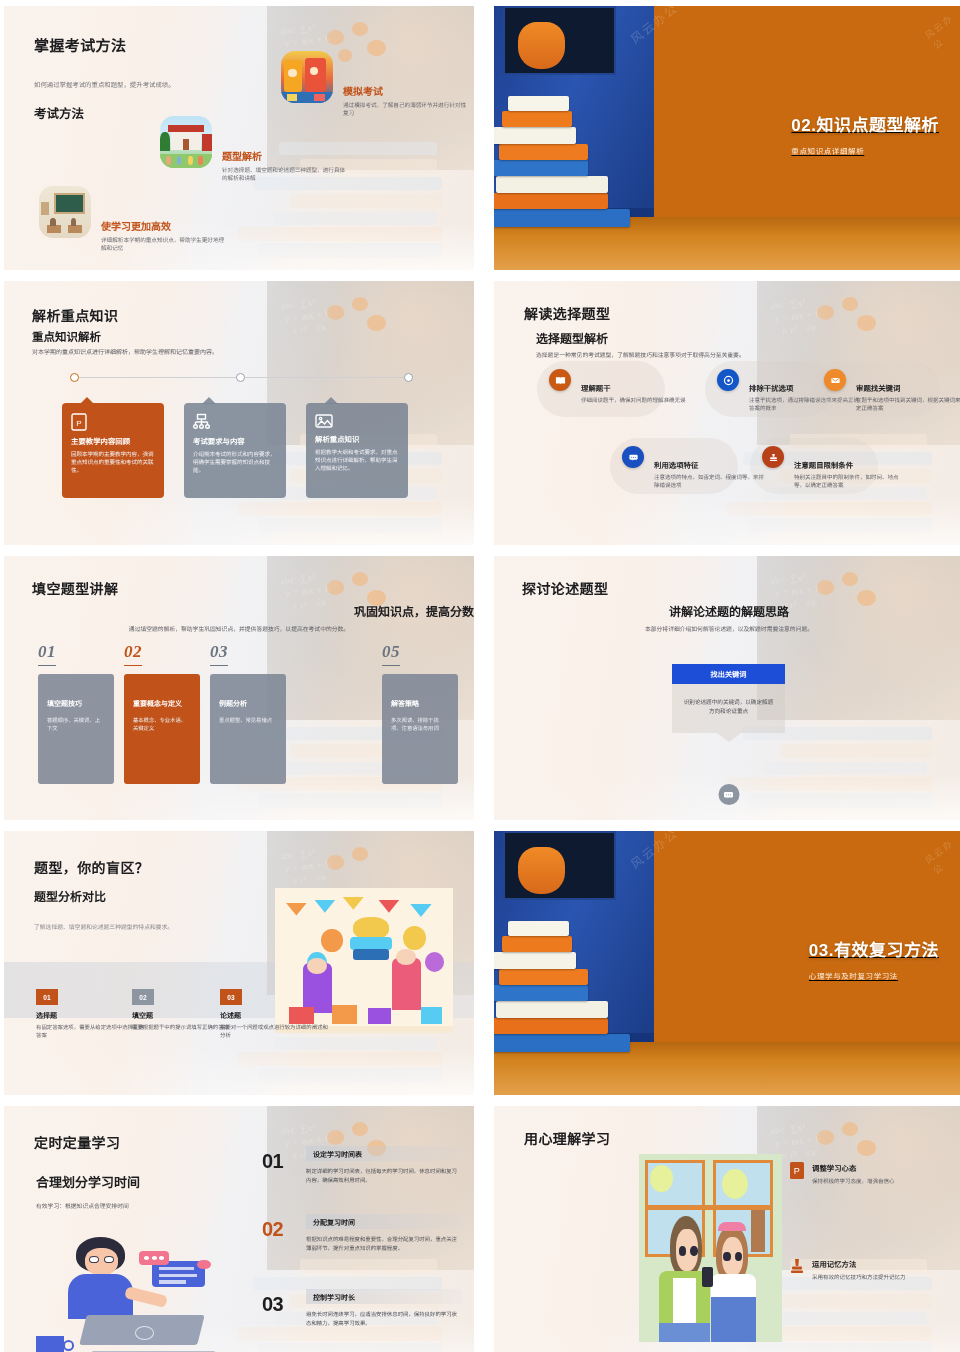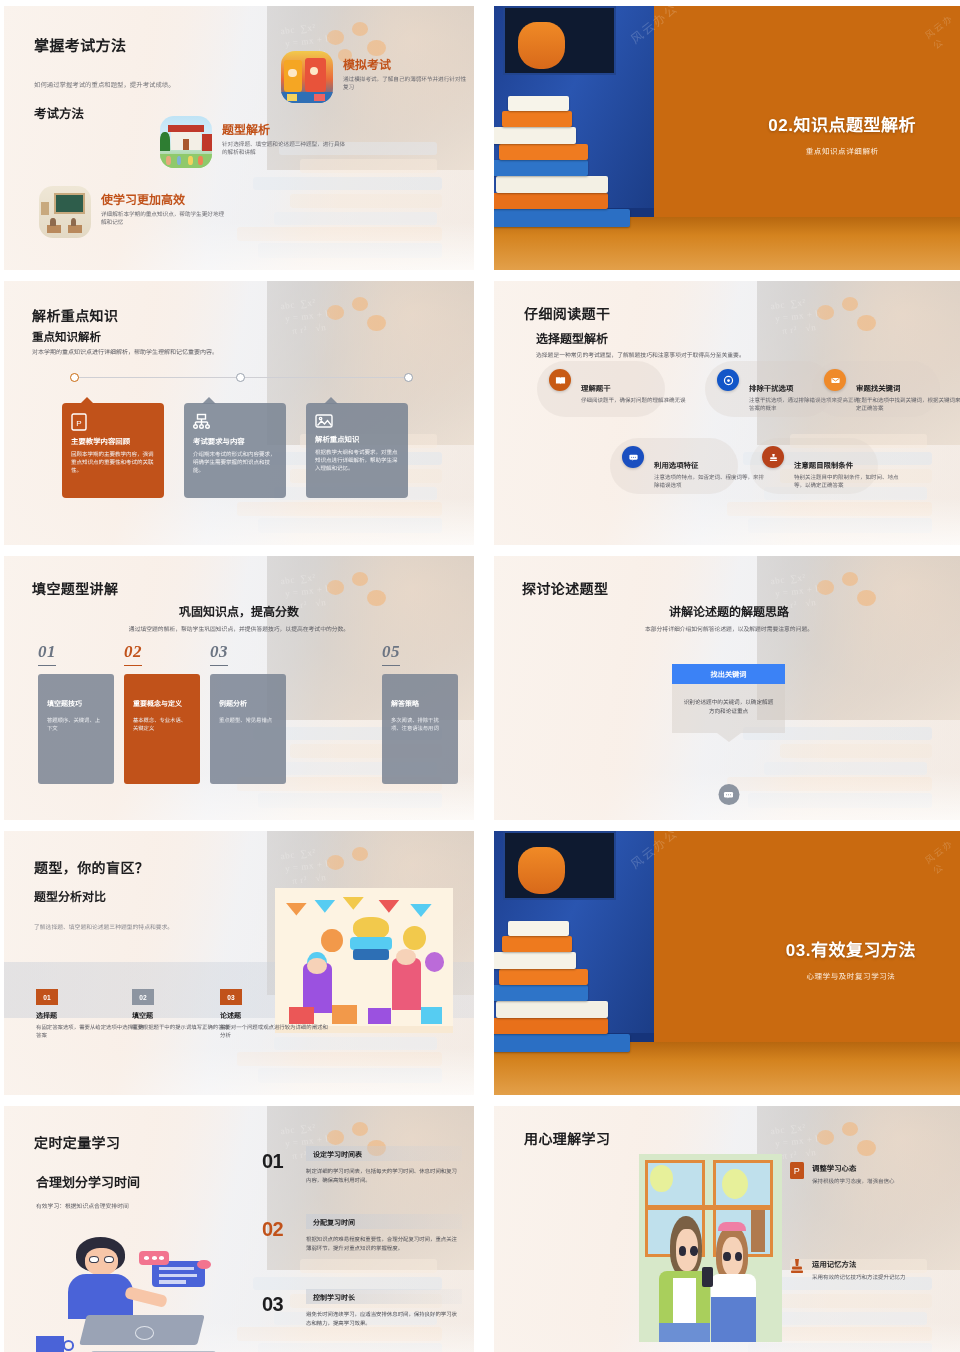--- a/index.html
+++ b/index.html
@@ -80,21 +80,21 @@
   
   .s1-title { left:30px; top:28px; font-size:15px; }
   .s1-sub   { left:30px; top:52px; font-size:12.5px;margin-top:45px; }
   .s1-desc  { left:30px; top:74px; font-size:6.4px; color:#75757a; }
   .s1-item { position:absolute; }
   .s1-item .thumb {
     position:absolute; left:0; top:0; width:52px; height:52px;
     border-radius:14px; overflow:hidden;
   }
   .s1-item .txt { position:absolute; left:62px; top:4px; width:125px; }
-  .s1-item .h { font-size:12px; font-weight:bold; color:#c1521a; margin-bottom:3px; }
+  .s1-item .h { font-size:10px; font-weight:bold; color:#c1521a; margin-bottom:3px;margin-top:28px; }
   .s1-item .p { font-size:5.6px; color:#6a6a70; line-height:8.4px; }
   .s1-i1 { left:277px; top:45px; }
   .s1-i2 { left:156px; top:110px; }
   .s1-i3 { left:35px; top:180px; }
 
   
   .ill { position:absolute; inset:0; }
   .ill i { position:absolute; display:block; }
 
   
@@ -121,22 +121,23 @@
   .cover .vase {
     position:absolute; left:5%; top:6%; width:10%; height:18%;
     background:linear-gradient(180deg,#f08a26,#d8691a);
     border-radius:40% 40% 45% 45%;
   }
   .cover .frame {
     position:absolute; left:2%; top:0; width:24%; height:26%;
     background:#0e1a30; border:2px solid #22458f;
   }
   .cover-title {
-    position:absolute; right:48px; top:50%; transform:translateY(-60%);
-    text-align:center;
+    position:absolute; right:25px; top:50%; transform:translateY(-60%);
+    text-align:left;
+    text-decoration:underline;
   }
   .cover-title .ct {
     font-size:17px; font-weight:bold; color:#fff; letter-spacing:.5px;
     text-shadow:0 1px 3px rgba(0,0,0,.25);
   }
   .cover-title .cs {
     margin-top:9px; font-size:7.5px; color:#fdf0e2; letter-spacing:.6px;
   }
   .wm {
     position:absolute; color:rgba(255,255,255,.18); font-size:12px;
@@ -183,21 +184,21 @@
     position:absolute; left:0; top:0; width:22px; height:22px; border-radius:50%;
     display:flex; align-items:center; justify-content:center;
     box-shadow:0 1px 3px rgba(0,0,0,.2);
   }
   .s4-item .txt { position:absolute; left:32px; top:13px; width:112px; }
   .s4-item .h { font-size:7.4px; font-weight:bold; color:#1d1d1f; margin-bottom:3px; }
   .s4-item .p { font-size:5.5px; color:#636369; line-height:8.4px; }
 
   
   .s5-title { left:28px; top:22px; font-size:14px; }
-  .s5-sub   { left:0; right:0; top:46px; text-align:center; font-size:12px; }
+  .s5-sub   { left:0; right:0; top:46px; text-align:right; font-size:12px; }
   .s5-desc  { left:0; right:0; top:68px; text-align:center; font-size:5.8px; color:#5c5c62; }
   .s5-col { position:absolute; top:86px; width:76px; }
   .s5-col .num {
     font-family:"Liberation Serif", serif; font-style:italic; font-weight:bold;
     font-size:17px; color:#6c7583; padding-bottom:3px; display:inline-block;
     border-bottom:1.6px solid #6c7583; margin-bottom:8px; letter-spacing:.5px;
   }
   .s5-col.active .num { color:#c1521a; border-bottom-color:#c1521a; }
   .s5-col .card {
     width:76px; height:110px; border-radius:3px; padding:24px 9px 0 9px;
@@ -210,21 +211,21 @@
   
   .s6-title { left:28px; top:22px; font-size:14px; }
   .s6-sub   { left:0; right:0; top:46px; text-align:center; font-size:12px; }
   .s6-desc  { left:0; right:0; top:68px; text-align:center; font-size:5.8px; color:#5c5c62; }
   .s6-col { position:absolute; top:108px; width:113px; }
   .s6-col .hd {
     height:20px; display:flex; align-items:center; justify-content:center;
     font-size:7.2px; font-weight:bold; color:#fff;
   }
   .s6-col.orange .hd { background:#c1521a; }
-  .s6-col.gray   .hd { background:#3b82f6; }
+  .s6-col.gray   .hd { background:#1d4ed8; }
   .s6-col .bd {
     background:rgba(210,202,196,.42); padding:14px 10px 18px;
     font-size:5.6px; color:#4f4f55; line-height:8.6px; text-align:center;
     position:relative;
   }
   .s6-col .bd:after {
     content:""; position:absolute; left:50%; bottom:-9px; transform:translateX(-50%);
     width:0; height:0; border-left:12px solid transparent; border-right:12px solid transparent;
     border-top:9px solid rgba(210,202,196,.42);
   }
@@ -506,21 +507,21 @@
         <span class="bk" style="left:18%;bottom:6%;width:70%;height:7%;background:#cfe0f2"></span>
         <span class="bk" style="left:10%;bottom:14%;width:78%;height:7%;background:#f6dcc4"></span>
         <span class="bk" style="left:24%;bottom:22%;width:62%;height:6%;background:#dbe8f6"></span>
         <span class="bk" style="left:30%;bottom:30%;width:58%;height:7%;background:#f2e3d2"></span>
         <span class="bk" style="left:16%;bottom:39%;width:72%;height:6%;background:#cddff1"></span>
         <span class="bk" style="left:34%;bottom:47%;width:52%;height:7%;background:#f7e6d4"></span>
       </div>
       <div class="desk"></div>
       <div class="veil"></div>
     </div>
-    <div class="s-title s4-title">仔细阅读题干</div>
+    <div class="s-title s4-title">解读选择题型</div>
     <div class="s-sub s4-sub">选择题型解析</div>
     <div class="s-desc s4-desc">选择题是一种常见的考试题型，了解解题技巧和注意事项对于取得高分至关重要。</div>
 
     <div class="s4-item" style="left:55px;top:88px">
       <span class="bubble"></span>
       <span class="badge" style="background:#c85a14">
         <svg width="11" height="11" viewBox="0 0 12 12">
             <path d="M1 2.5h4.2c.6 0 .8.3.8.8V10c0-.5-.3-.8-.8-.8H1zM11 2.5H6.8c-.6 0-.8.3-.8.8V10c0-.5.3-.8.8-.8H11z" fill="#fff"></path>
           </svg>
       </span>

